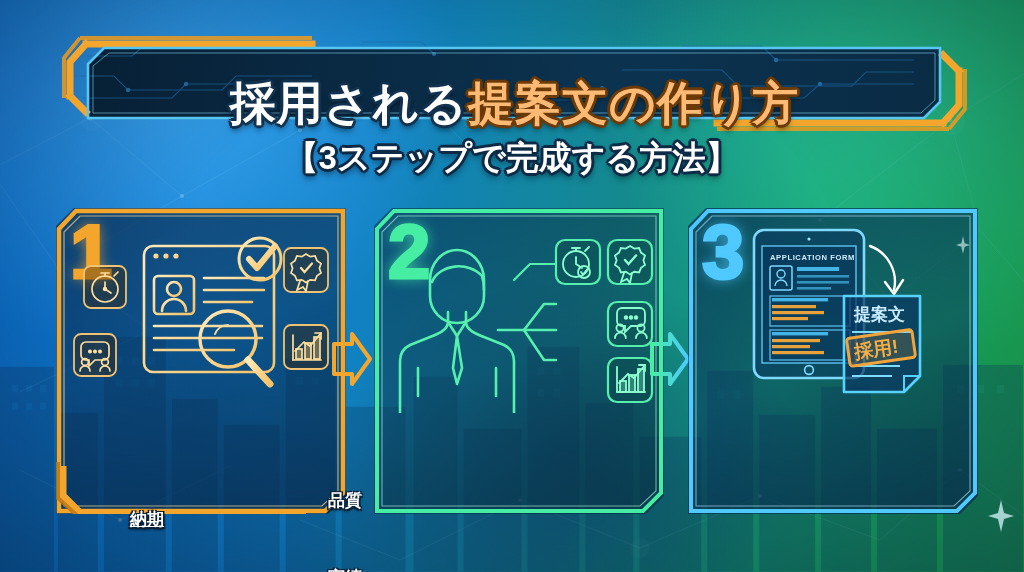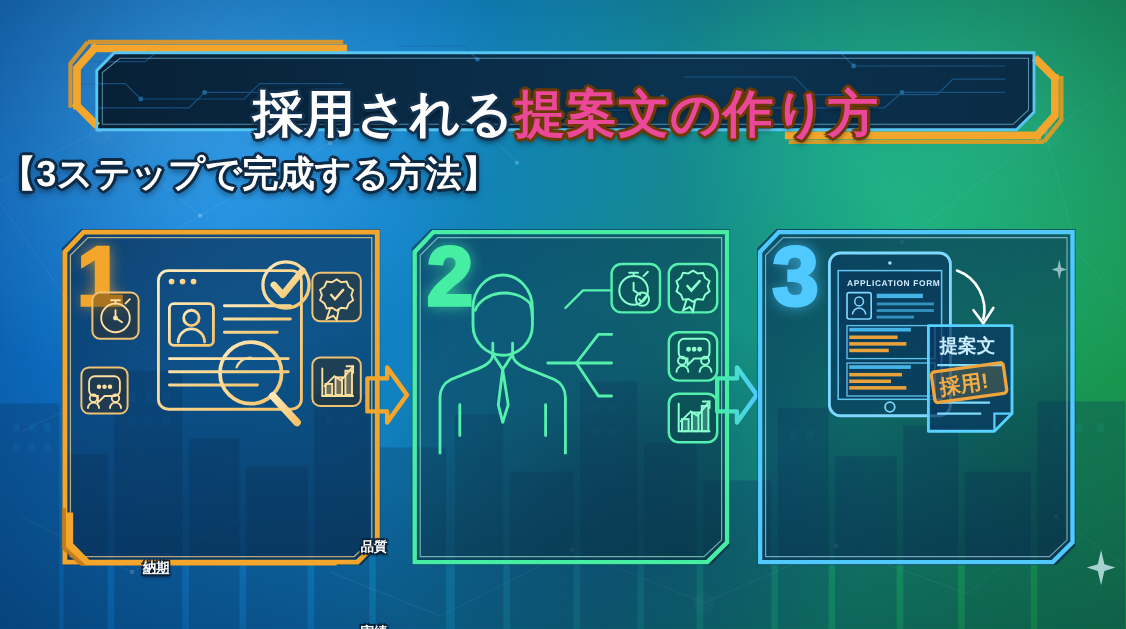--- a/index.html
+++ b/index.html
@@ -55,28 +55,28 @@
     white-space:nowrap;
   }
   .t-white{
     color:#ffffff;
     text-shadow:
       -2px -2px 0 #12324f, 2px -2px 0 #12324f, -2px 2px 0 #12324f, 2px 2px 0 #12324f,
       -3px 0 0 #12324f, 3px 0 0 #12324f, 0 -3px 0 #12324f, 0 3px 0 #12324f,
       0 4px 6px rgba(0,0,0,.65);
   }
   .t-orange{
-    color:#ec4899;
+    color:#fdba74;
     text-shadow:
       -2px -2px 0 #6b3a06, 2px -2px 0 #6b3a06, -2px 2px 0 #6b3a06, 2px 2px 0 #6b3a06,
       -3px 0 0 #6b3a06, 3px 0 0 #6b3a06, 0 -3px 0 #6b3a06, 0 3px 0 #6b3a06,
       0 4px 6px rgba(0,0,0,.6);
   }
   .subtitle{
-    position:absolute;left:0;right:0;top:136px;
+    position:absolute;left:0;right:0;top:136px;text-align:center;
     font-size:33px;font-weight:bold;color:#ffffff;letter-spacing:0px;white-space:nowrap;
     text-shadow:
       -2px -2px 0 #0d2b46, 2px -2px 0 #0d2b46, -2px 2px 0 #0d2b46, 2px 2px 0 #0d2b46,
       -3px 0 0 #0d2b46, 3px 0 0 #0d2b46, 0 -3px 0 #0d2b46, 0 3px 0 #0d2b46,
       0 4px 7px rgba(0,0,0,.7);
   }
 
   
   .card{position:absolute;top:208px;width:290px;height:306px;}
   .card-1{left:56px;}
@@ -98,21 +98,21 @@
     -webkit-text-stroke:3px currentColor;color:transparent;
   }
   .num-1{color:#f4a62c;text-shadow:0 0 14px rgba(244,166,44,.85);}
   .num-2{color:#46eea4;text-shadow:0 0 14px rgba(70,238,164,.85);}
   .num-3{color:#4fc9ff;text-shadow:0 0 14px rgba(79,201,255,.85);}
   .step-num span{-webkit-text-stroke:3px currentColor;}
 
   .art{position:absolute;left:0;top:0;width:290px;height:205px;}
 
   .minilabel{
-    position:absolute;text-align:left;font-size:12px;font-weight:bold;color:#ffffff;
+    position:absolute;text-align:left;font-size:17px;font-weight:bold;color:#ffffff;
     white-space:nowrap;
     text-shadow:-1.5px -1.5px 0 #0b2138,1.5px -1.5px 0 #0b2138,-1.5px 1.5px 0 #0b2138,1.5px 1.5px 0 #0b2138,0 2px 3px rgba(0,0,0,.8);
   }
   .ml-nouki{left:74px;top:300px;text-decoration:underline;}
   .ml-hinshitsu{left:272px;top:281px;}
   .ml-jisseki{left:272px;top:358px;}
 
   
   .arrow{position:absolute;top:330px;width:44px;height:58px;}
   .arrow-1{left:330px;}

